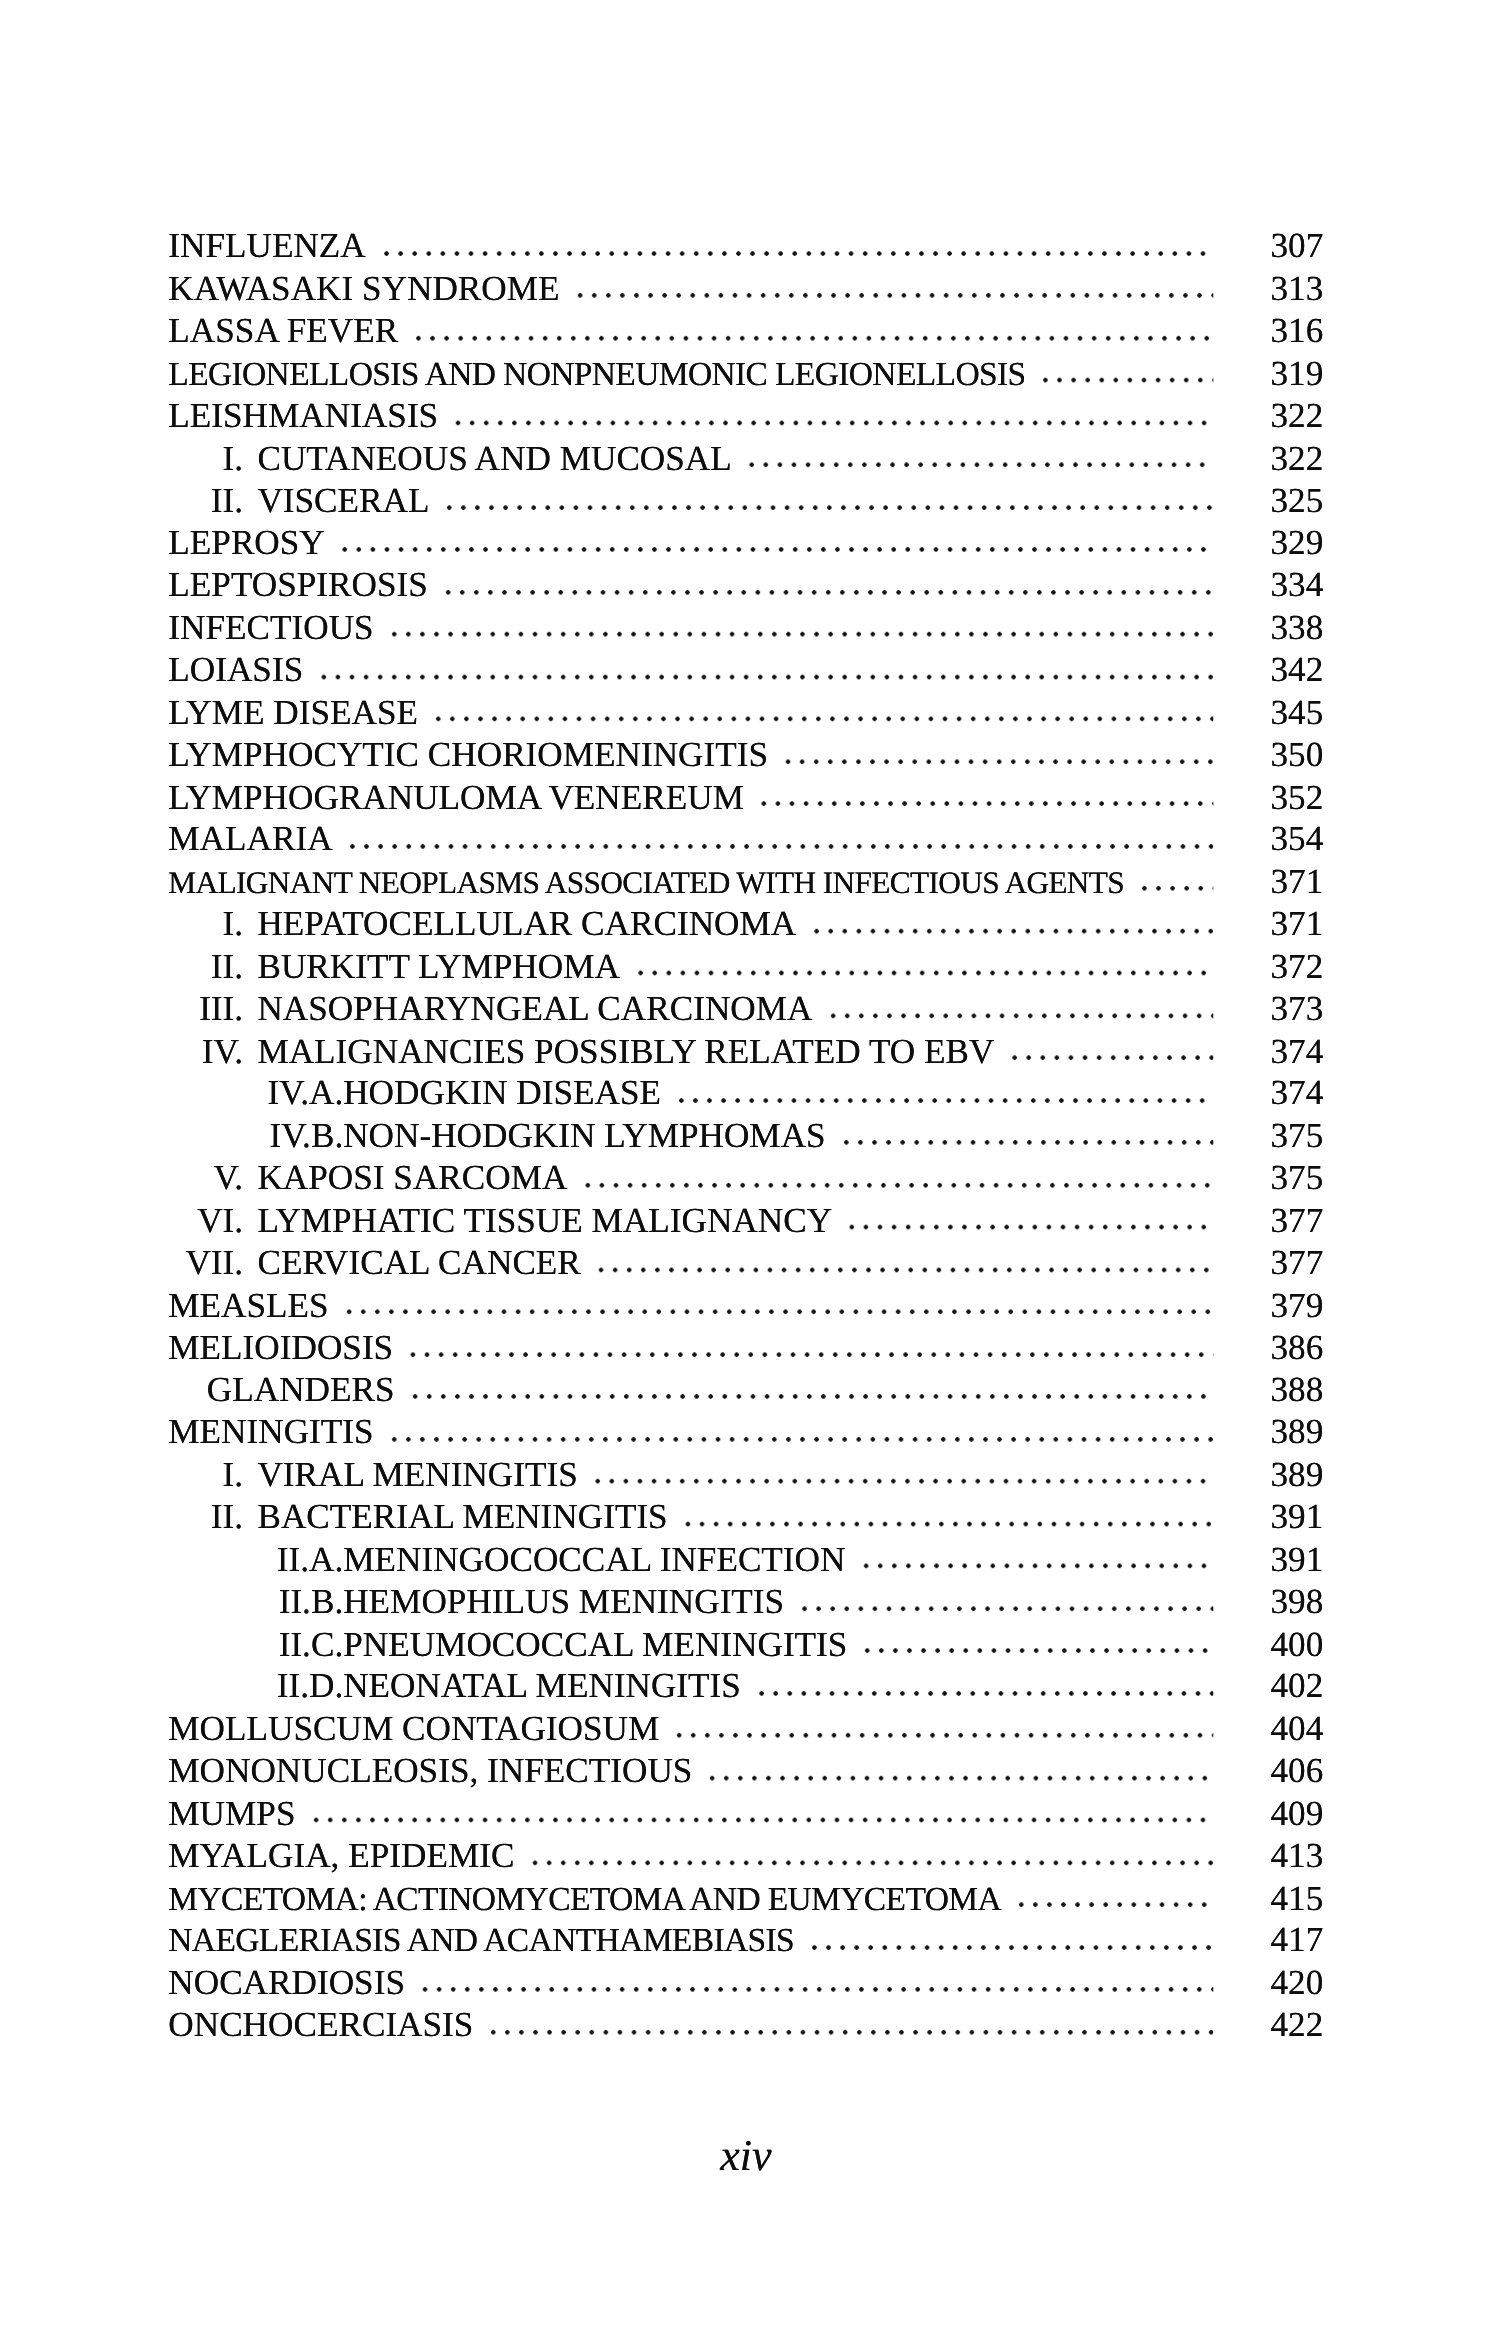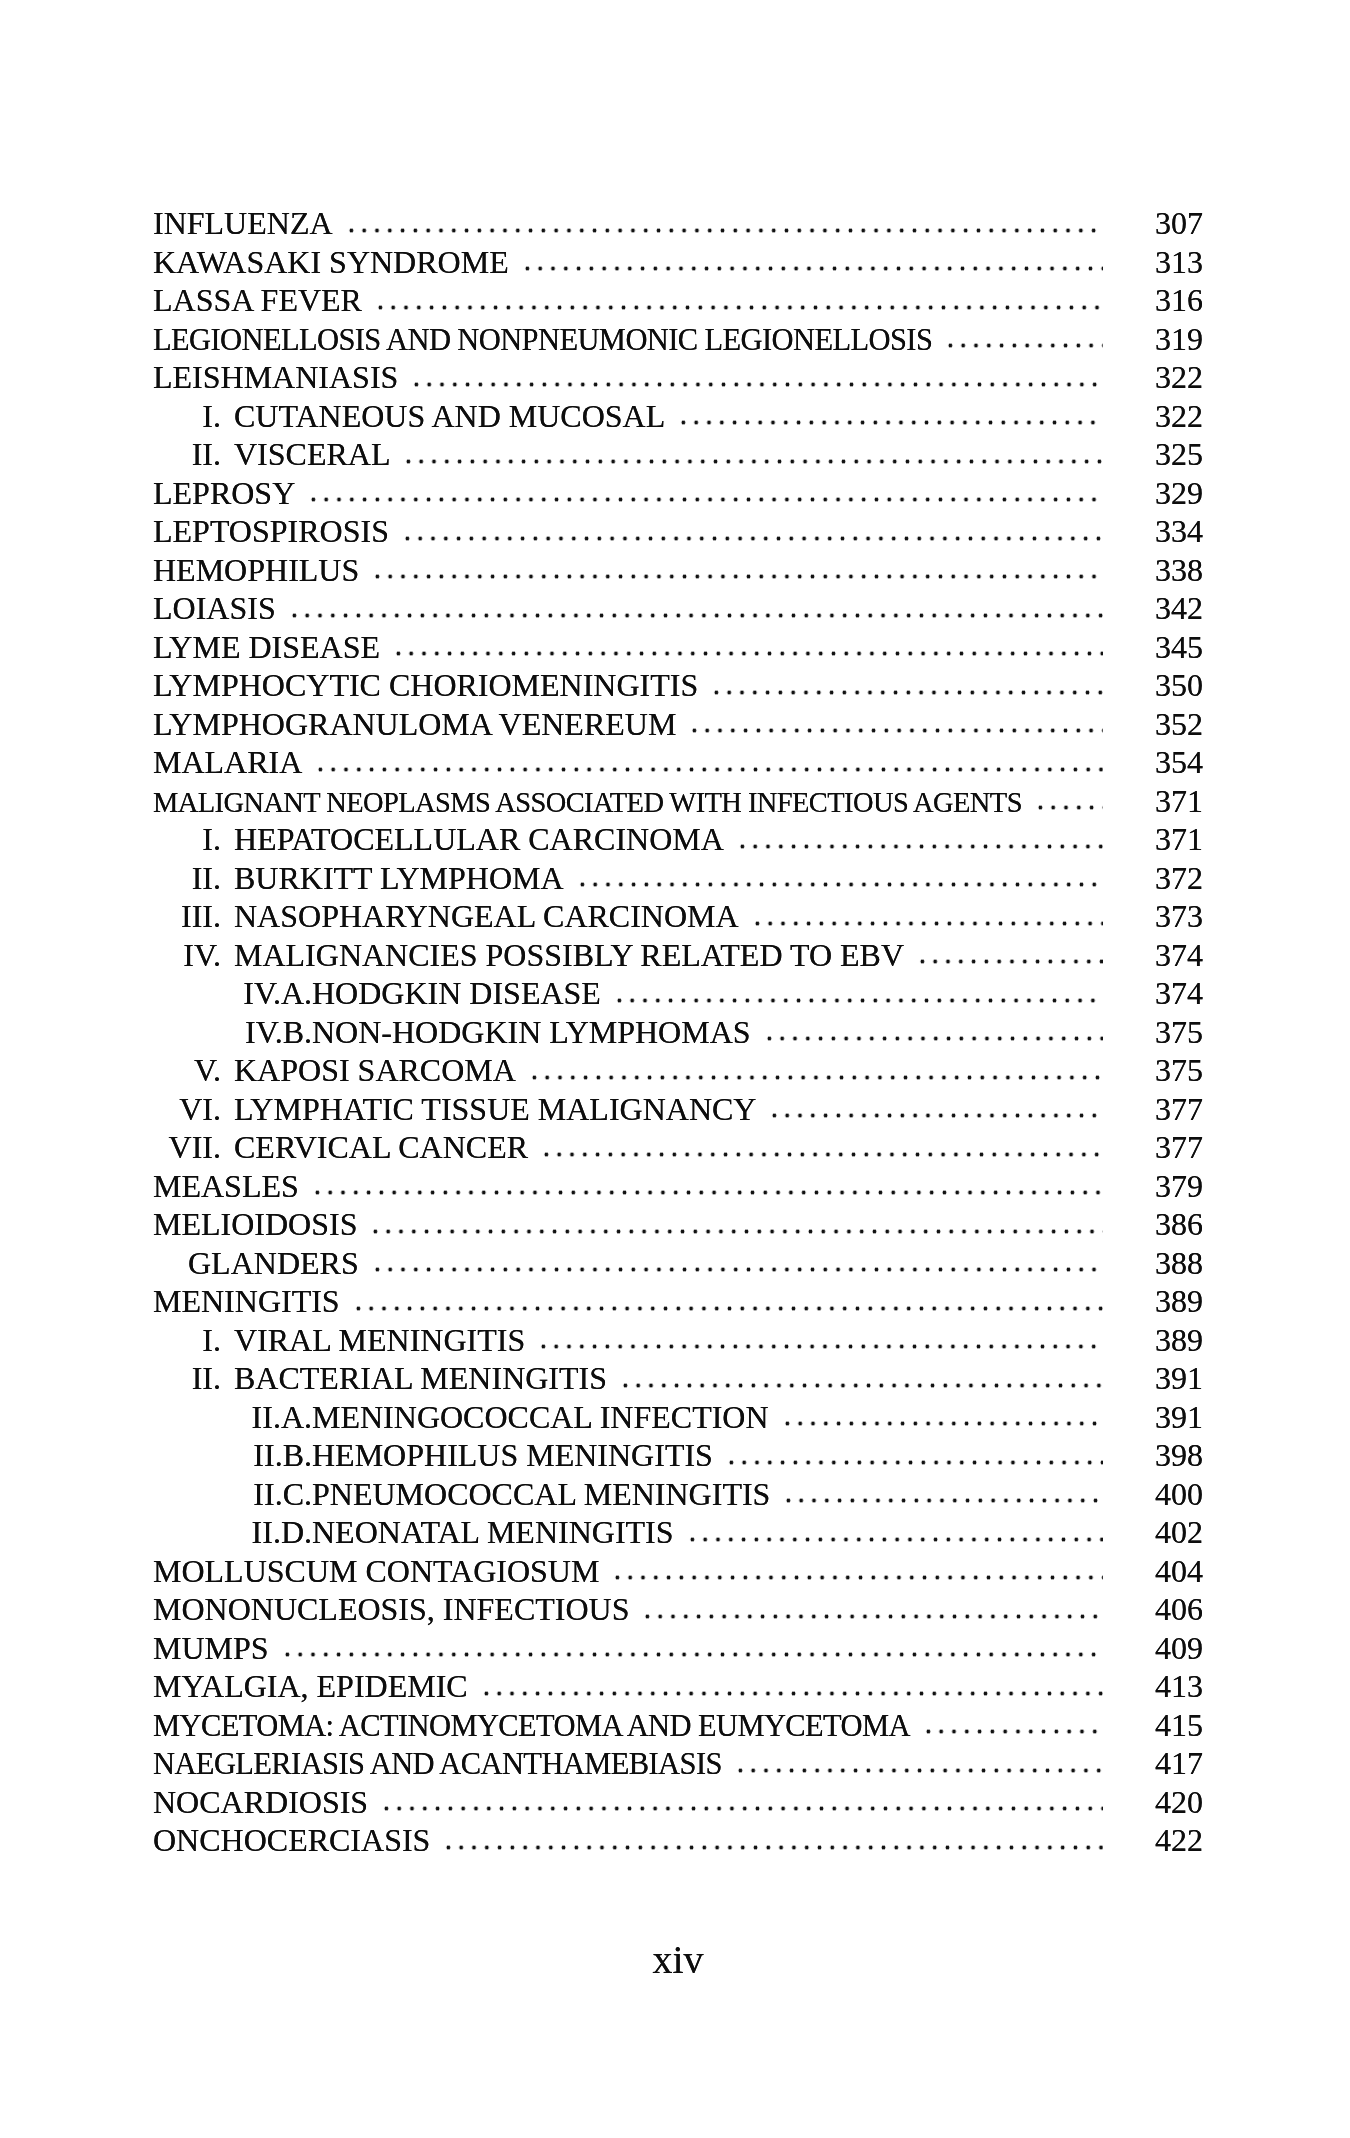--- a/index.html
+++ b/index.html
@@ -45,20 +45,21 @@
     background-repeat:repeat-x;
     background-position:left bottom 6px;
   }
   .page-num { flex:none; width:70px; text-align:right; }
   .folio {
     margin-top:76px;
     width:1050px;
     text-align:center;
     font-size:40px;
     text-shadow:0 0 .5px rgba(0,0,0,.85);
+    font-style:italic;
   }
 </style>
 </head>
 <body>
 
 <div class="page">
 
   <div class="toc-list">
 
   <div class="row lvl0">
@@ -110,21 +111,21 @@
         <span class="page-num">329</span>
       </div>
       <div class="row lvl0">
 
         <span class="title">LEPTOSPIROSIS</span>
         <span class="leader"></span>
         <span class="page-num">334</span>
       </div>
       <div class="row lvl0">
 
-        <span class="title">HEMOPHILUS</span>
+        <span class="title">INFECTIOUS</span>
         <span class="leader"></span>
         <span class="page-num">338</span>
       </div>
       <div class="row lvl0">
 
         <span class="title">LOIASIS</span>
         <span class="leader"></span>
         <span class="page-num">342</span>
       </div>
       <div class="row lvl0">

